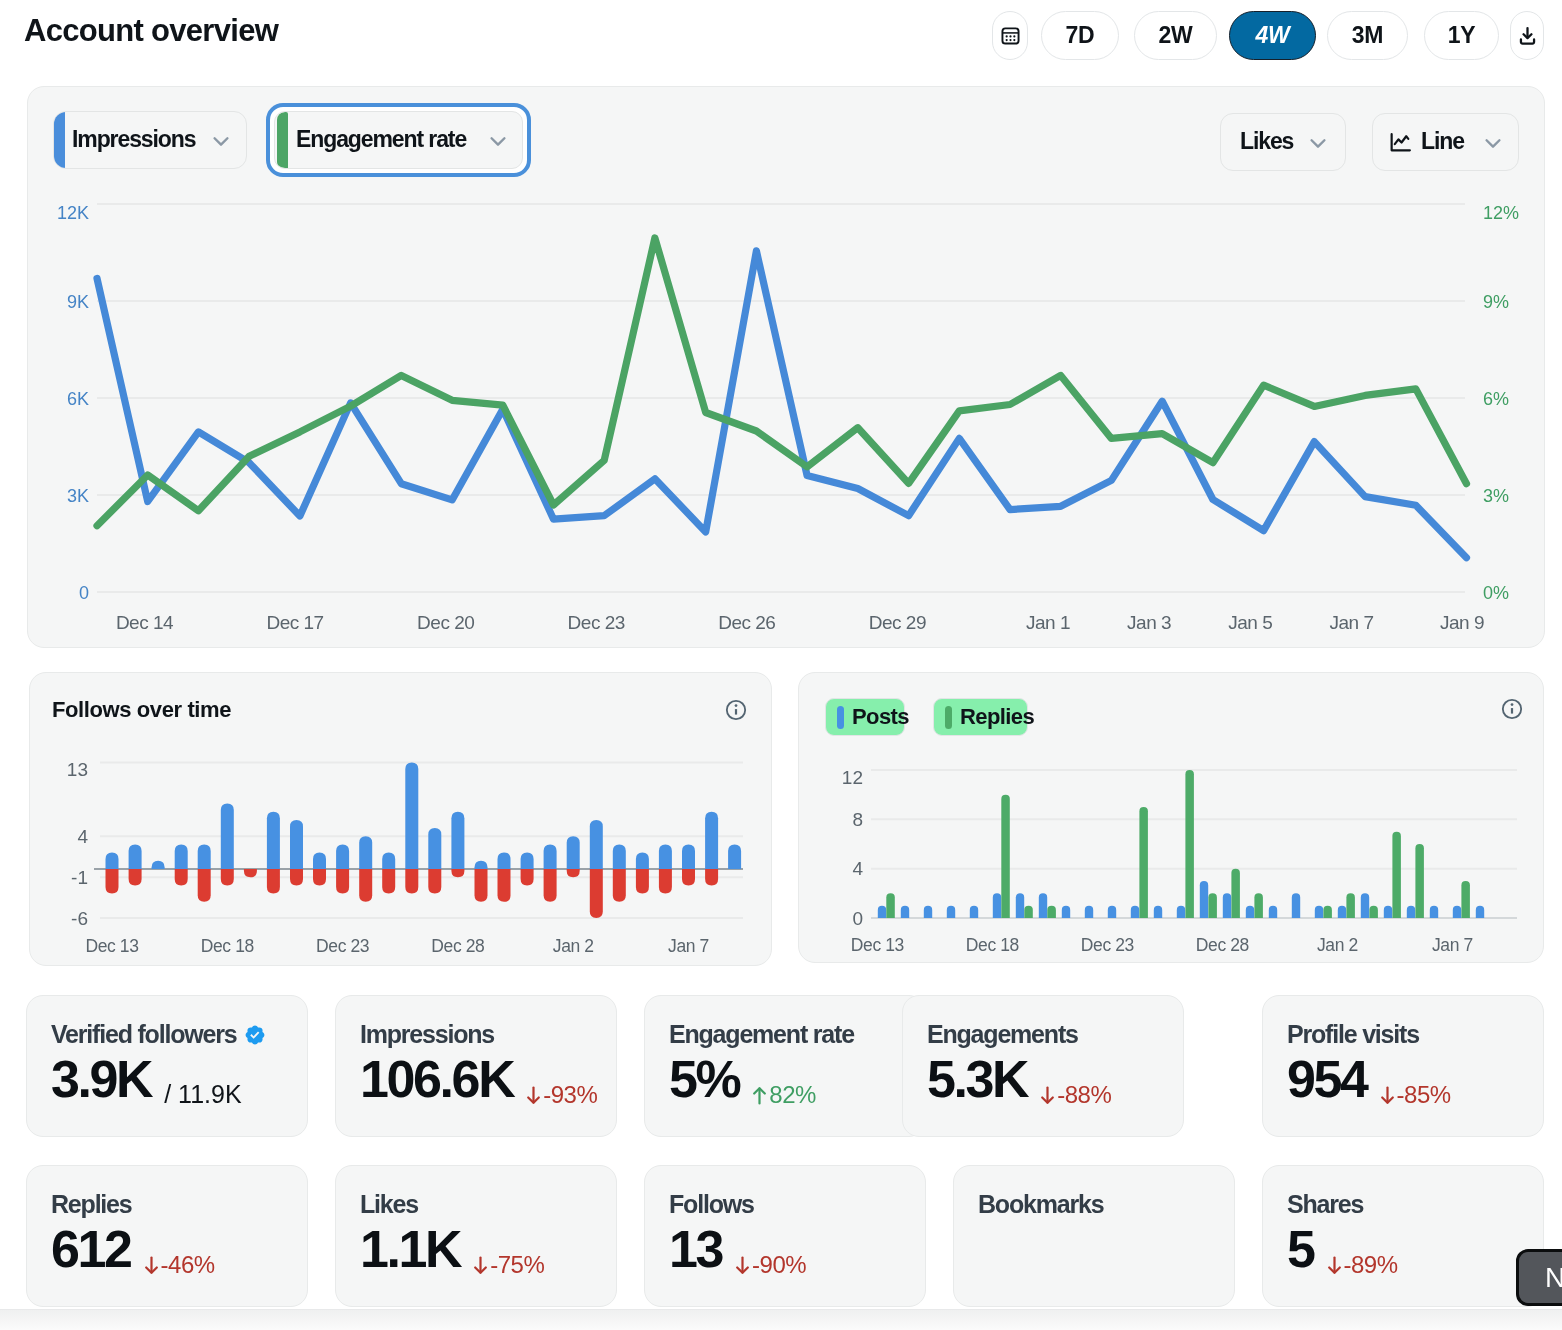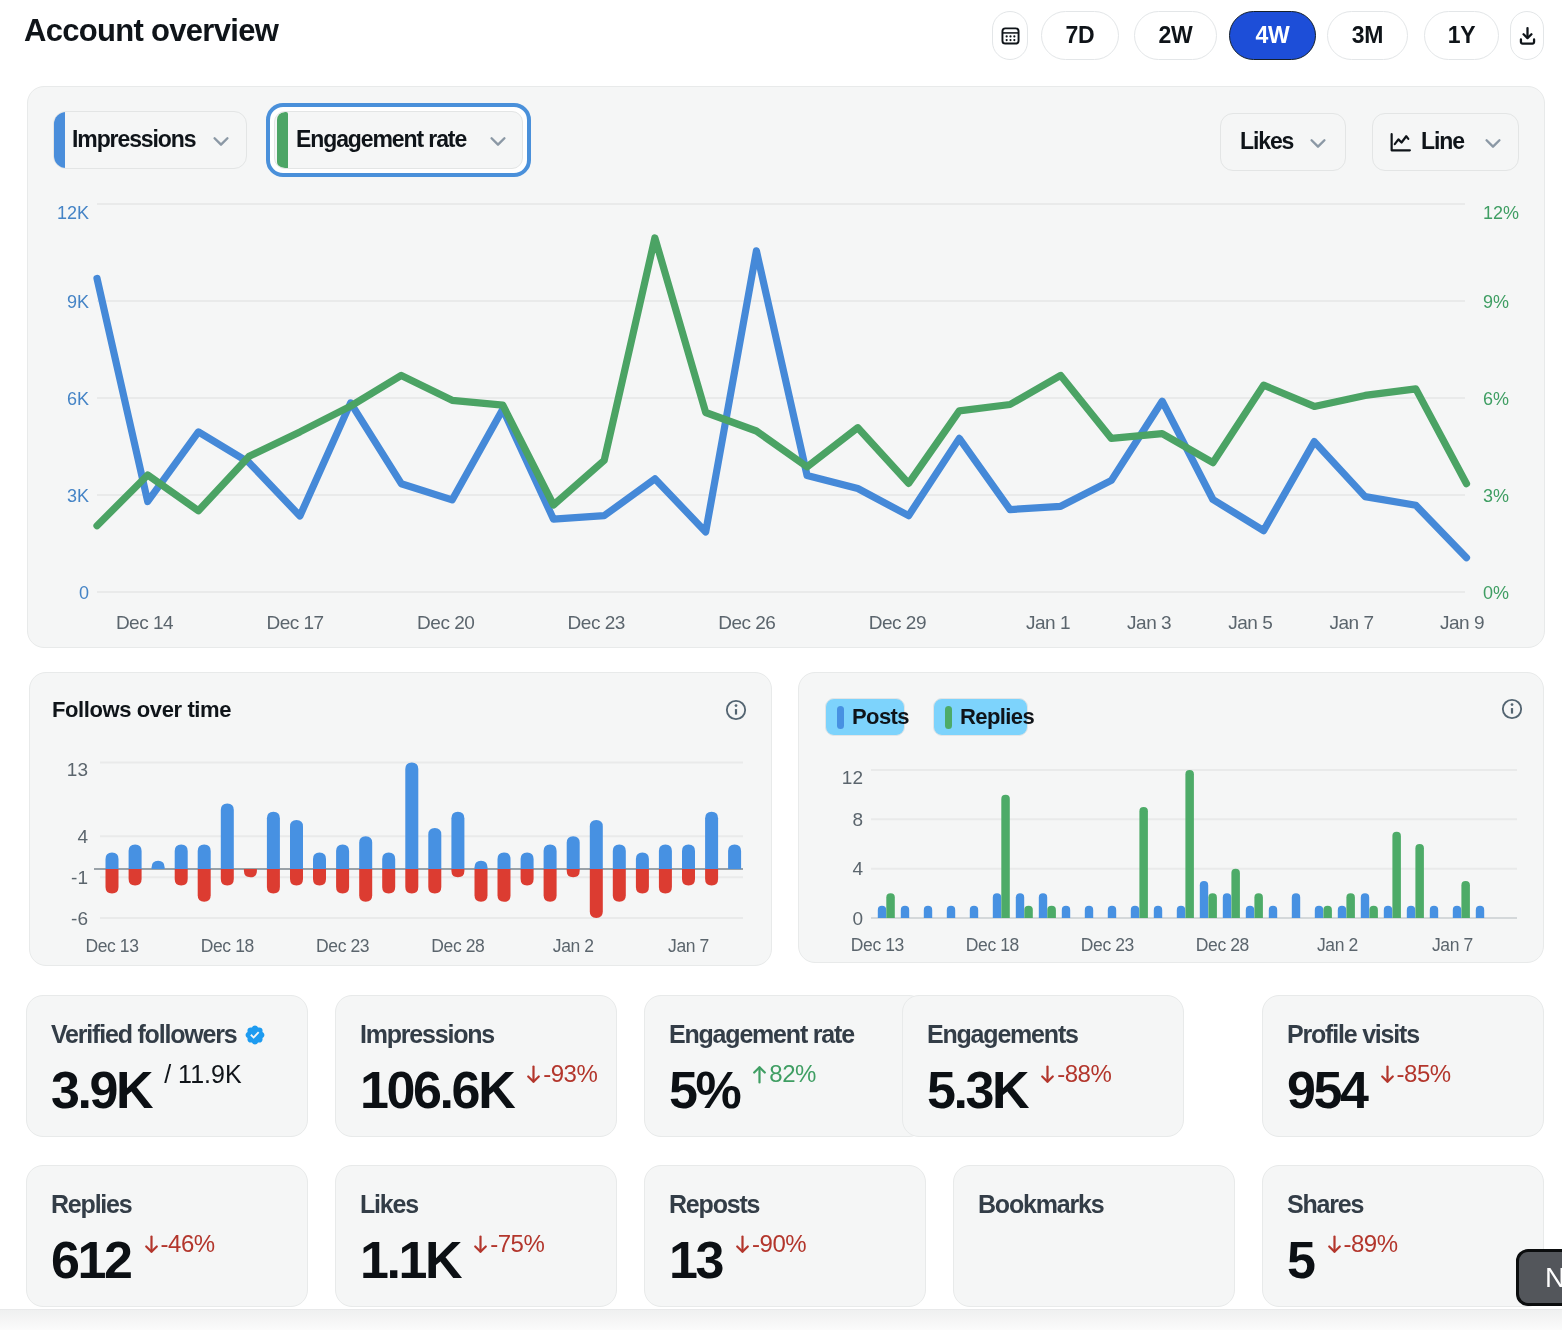--- a/index.html
+++ b/index.html
@@ -1,39 +1,39 @@
 <!DOCTYPE html>
 <html><head>
 <meta charset="utf-8">
 <style>
 * { margin:0; padding:0; box-sizing:border-box; }
 html,body { width:1562px; height:1330px; background:#fff; font-family:"Liberation Sans", sans-serif; overflow:hidden; position:relative; }
 h1 { position:absolute; left:24px; top:13px; font-size:31px; letter-spacing:-0.7px; font-weight:700; color:#0f1419; }
 .pill { position:absolute; top:11px; height:49px; border:1.5px solid #e3e6e8; border-radius:25px; background:#fff;
   display:flex; align-items:center; justify-content:center; font-size:23px; font-weight:700; color:#0f1419; letter-spacing:-0.3px; }
-.pill.dark { background:#1d4ed8; border-color:#15202b; color:#fff; }
+.pill.dark { background:#0369a1; border-color:#15202b; color:#fff;font-style:italic; }
 .card { position:absolute; background:#f5f6f6; border:1.5px solid #e8eaea; border-radius:17px; }
 .ddbtn { position:absolute; background:#f5f6f6; border:1.5px solid #e3e5e5; border-radius:13px; }
 .ddtext { font-weight:700; color:#0f1419; font-size:23px; letter-spacing:-1.1px; }
 .albl { font-size:18px; font-family:"Liberation Sans",sans-serif; }
 .xlbl { font-size:17.5px; letter-spacing:-0.4px; fill:#5b656d; font-family:"Liberation Sans",sans-serif; }
 .xlblm { font-size:19px; letter-spacing:-0.5px; fill:#5b656d; font-family:"Liberation Sans",sans-serif; }
 .xlbl2 { font-size:19px; fill:#5b656d; font-family:"Liberation Sans",sans-serif; }
 .ctitle { position:absolute; font-size:22px; font-weight:700; color:#0f1419; letter-spacing:-0.4px; }
 .scard { position:absolute; width:282px; height:142px; background:#f5f6f6; border:1.5px solid #e8eaea; border-radius:17px; padding:24px 24px 0 24px; }
 .slabel { font-size:25px; font-weight:700; color:#333d47; letter-spacing:-1.2px; display:flex; align-items:center; }
 .vbadge { margin-left:8px; display:inline-flex; }
-.svalrow { margin-top:11px; display:flex; align-items:flex-start; white-space:nowrap; }
+.svalrow { display:flex; align-items:flex-end; white-space:nowrap; }
 .bigv { font-size:52px; font-weight:700; color:#0c1014; letter-spacing:-2.4px; }
 .sub { font-size:25px; color:#0f1419; margin-left:6px; }
 .delta { font-size:24px; font-weight:400; margin-left:13px; letter-spacing:-0.5px; }
 .delta.red { color:#b3362c; }
 .delta.grn { color:#3f9e63; }
 .arsvg { margin-right:2px; vertical-align:-4px; }
-.legend { position:absolute; background:#7dd3fc; border:1.5px solid #e2e5e6; border-radius:9px; display:flex; align-items:center; font-size:22px; font-weight:700; color:#0f1419; letter-spacing:-0.6px; }
+.legend { position:absolute; background:#86efac; border:1.5px solid #e2e5e6; border-radius:9px; display:flex; align-items:center; font-size:22px; font-weight:700; color:#0f1419; letter-spacing:-0.6px; }
 .lbar { flex:0 0 auto; width:7px; height:23px; border-radius:4px; margin-right:8px; }
 </style>
 </head>
 <body>
 <h1>Account overview</h1>
 
 <div class="pill" style="left:992px;width:36px;border-radius:18px;">
     <svg width="23" height="23" viewBox="0 0 24 24" fill="none" stroke="#0f1419" stroke-width="2">
       <rect x="3.6" y="4.6" width="16.8" height="15.8" rx="3"></rect>
       <path d="M3.6 9.3h16.8" stroke-width="1.6"></path>
@@ -340,21 +340,21 @@
 <div class="slabel">Likes</div>
 <div class="svalrow">
       <span class="bigv">1.1K</span>
       <span class="delta red"><svg class="arsvg" width="15" height="23" viewBox="0 0 15 23" fill="none" stroke="#b3362c" stroke-width="2.2" stroke-linecap="round" stroke-linejoin="round">
           <path d="M7.5 3.5v15"></path>
           <path d="M2.2 13.5 7.5 18.8 12.8 13.5"></path>
         </svg>-75%</span>
     </div>
 </div>
 <div class="scard" style="left:644px;top:1165px">
-<div class="slabel">Reposts</div>
+<div class="slabel">Follows</div>
 <div class="svalrow">
       <span class="bigv">13</span>
       <span class="delta red"><svg class="arsvg" width="15" height="23" viewBox="0 0 15 23" fill="none" stroke="#b3362c" stroke-width="2.2" stroke-linecap="round" stroke-linejoin="round">
           <path d="M7.5 3.5v15"></path>
           <path d="M2.2 13.5 7.5 18.8 12.8 13.5"></path>
         </svg>-90%</span>
     </div>
 </div>
 <div class="scard" style="left:953px;top:1165px">
 <div class="slabel">Bookmarks</div>

